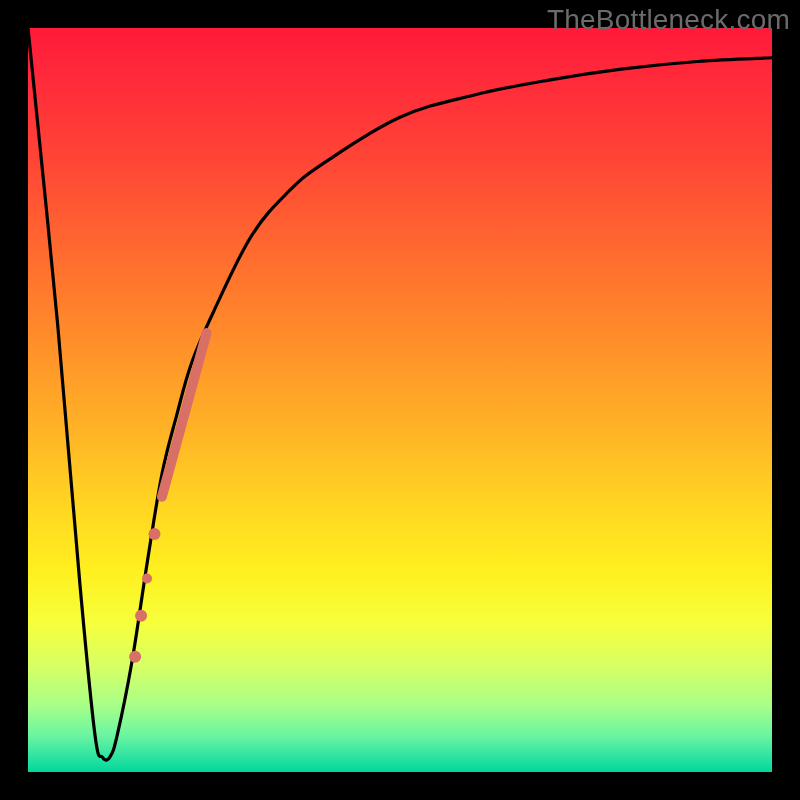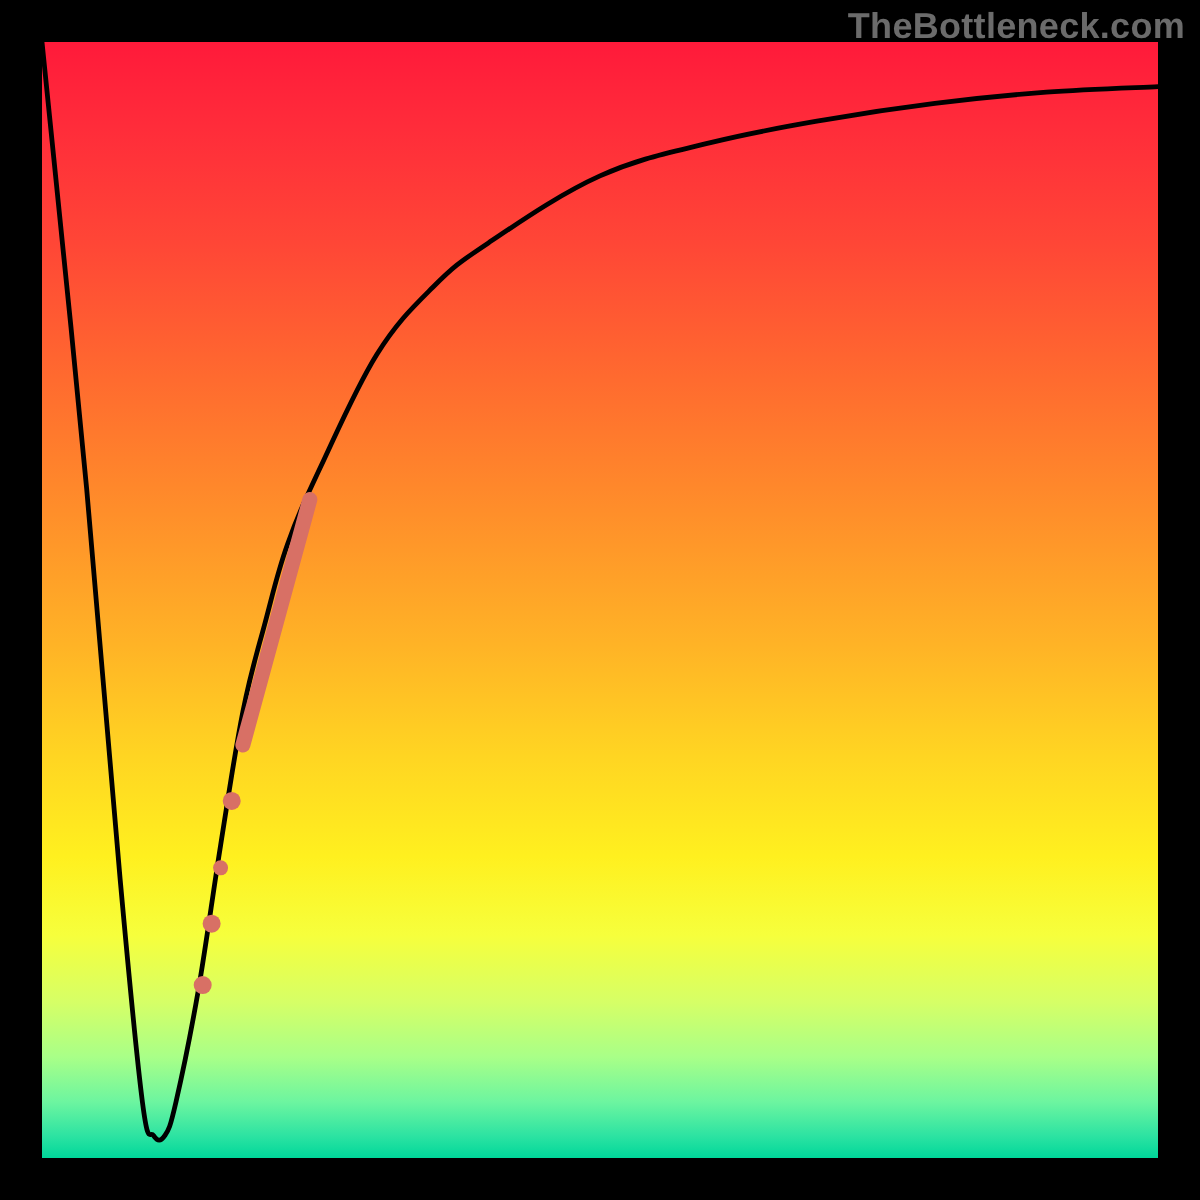--- a/index.html
+++ b/index.html
@@ -40,22 +40,22 @@
       #6cf5a0 95%,
       #2de3a2 98%,
       #00d79a 100%
     );
   }
   .watermark {
     position: absolute;
     top: 4px;
     right: 10px;
     color: #6b6b6b;
-    font-size: 24px;
-    font-weight: 700;
+    font-size: 28px;
+    font-weight: 400;
     letter-spacing: 0.2px;
     z-index: 5;
     user-select: none;
   }
   svg.curve {
     position: absolute;
     left: 0;
     top: 0;
     width: 744px;
     height: 744px;

